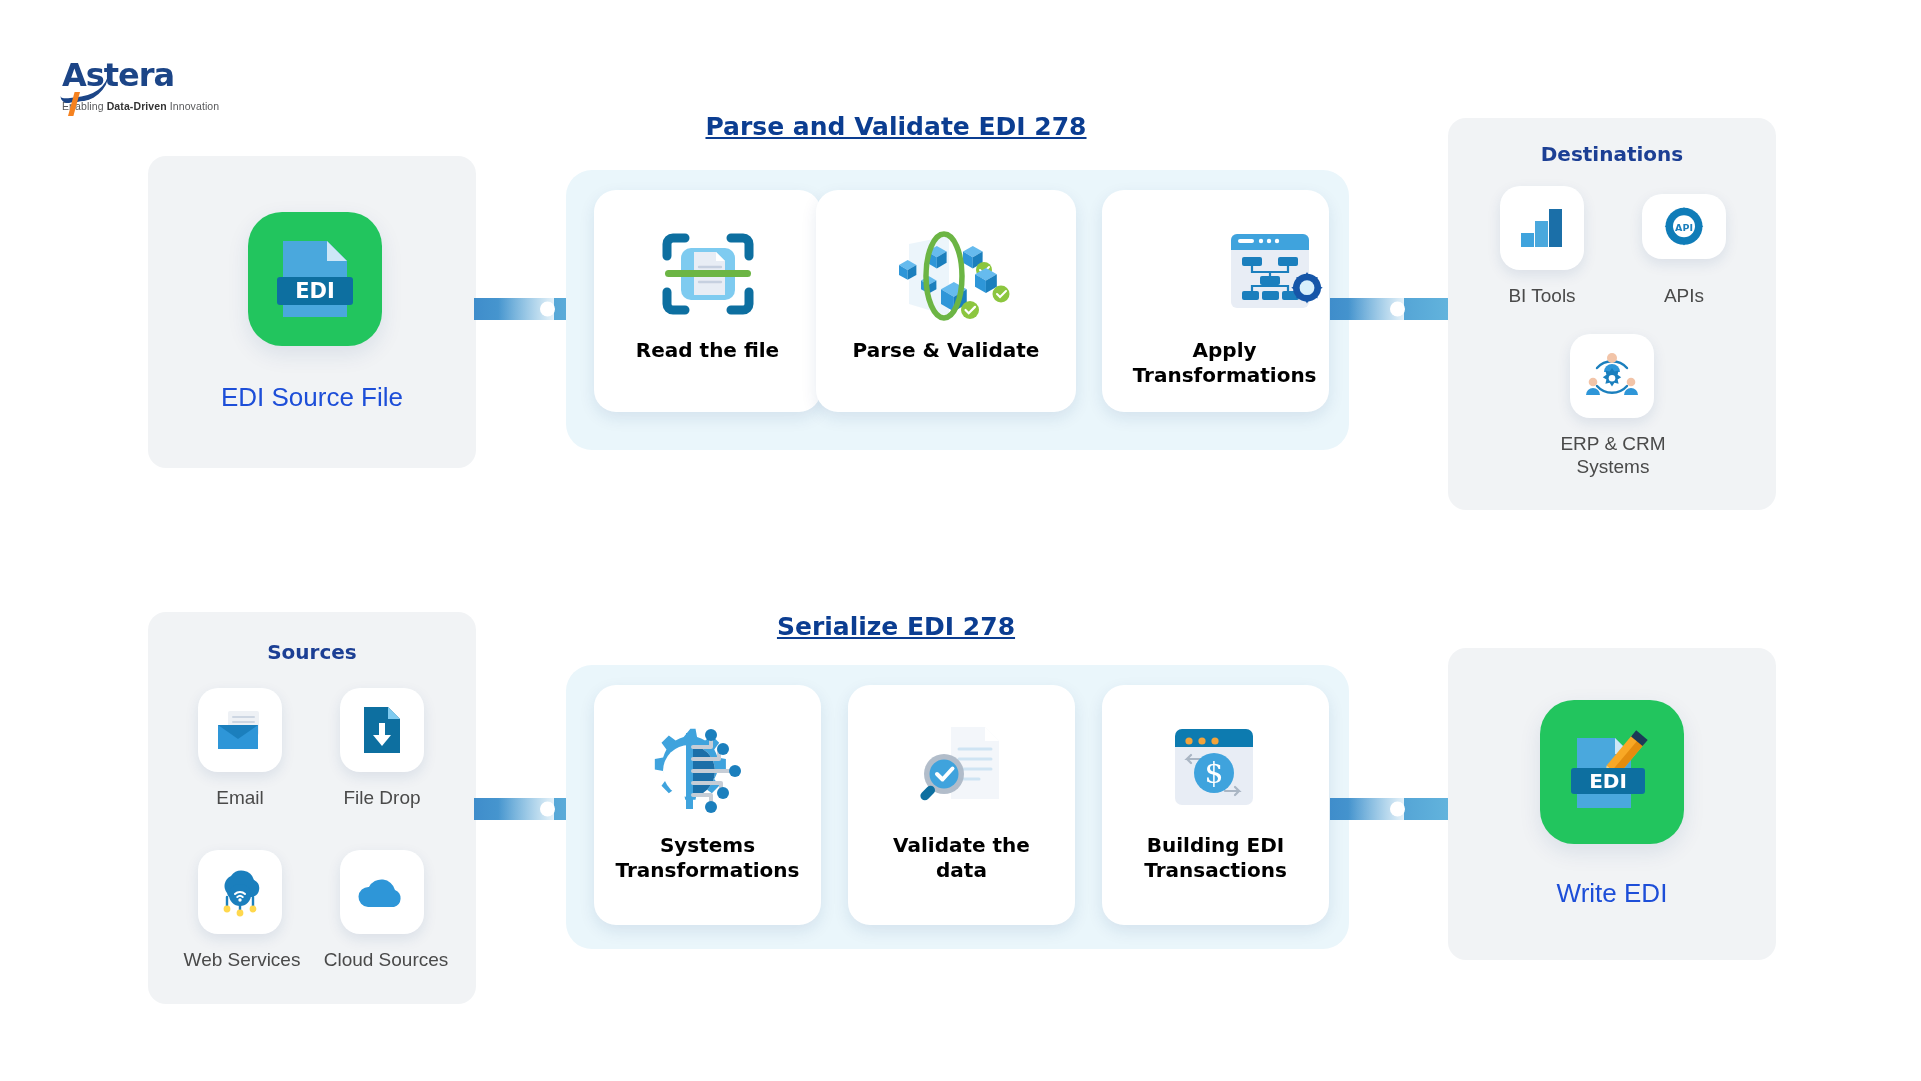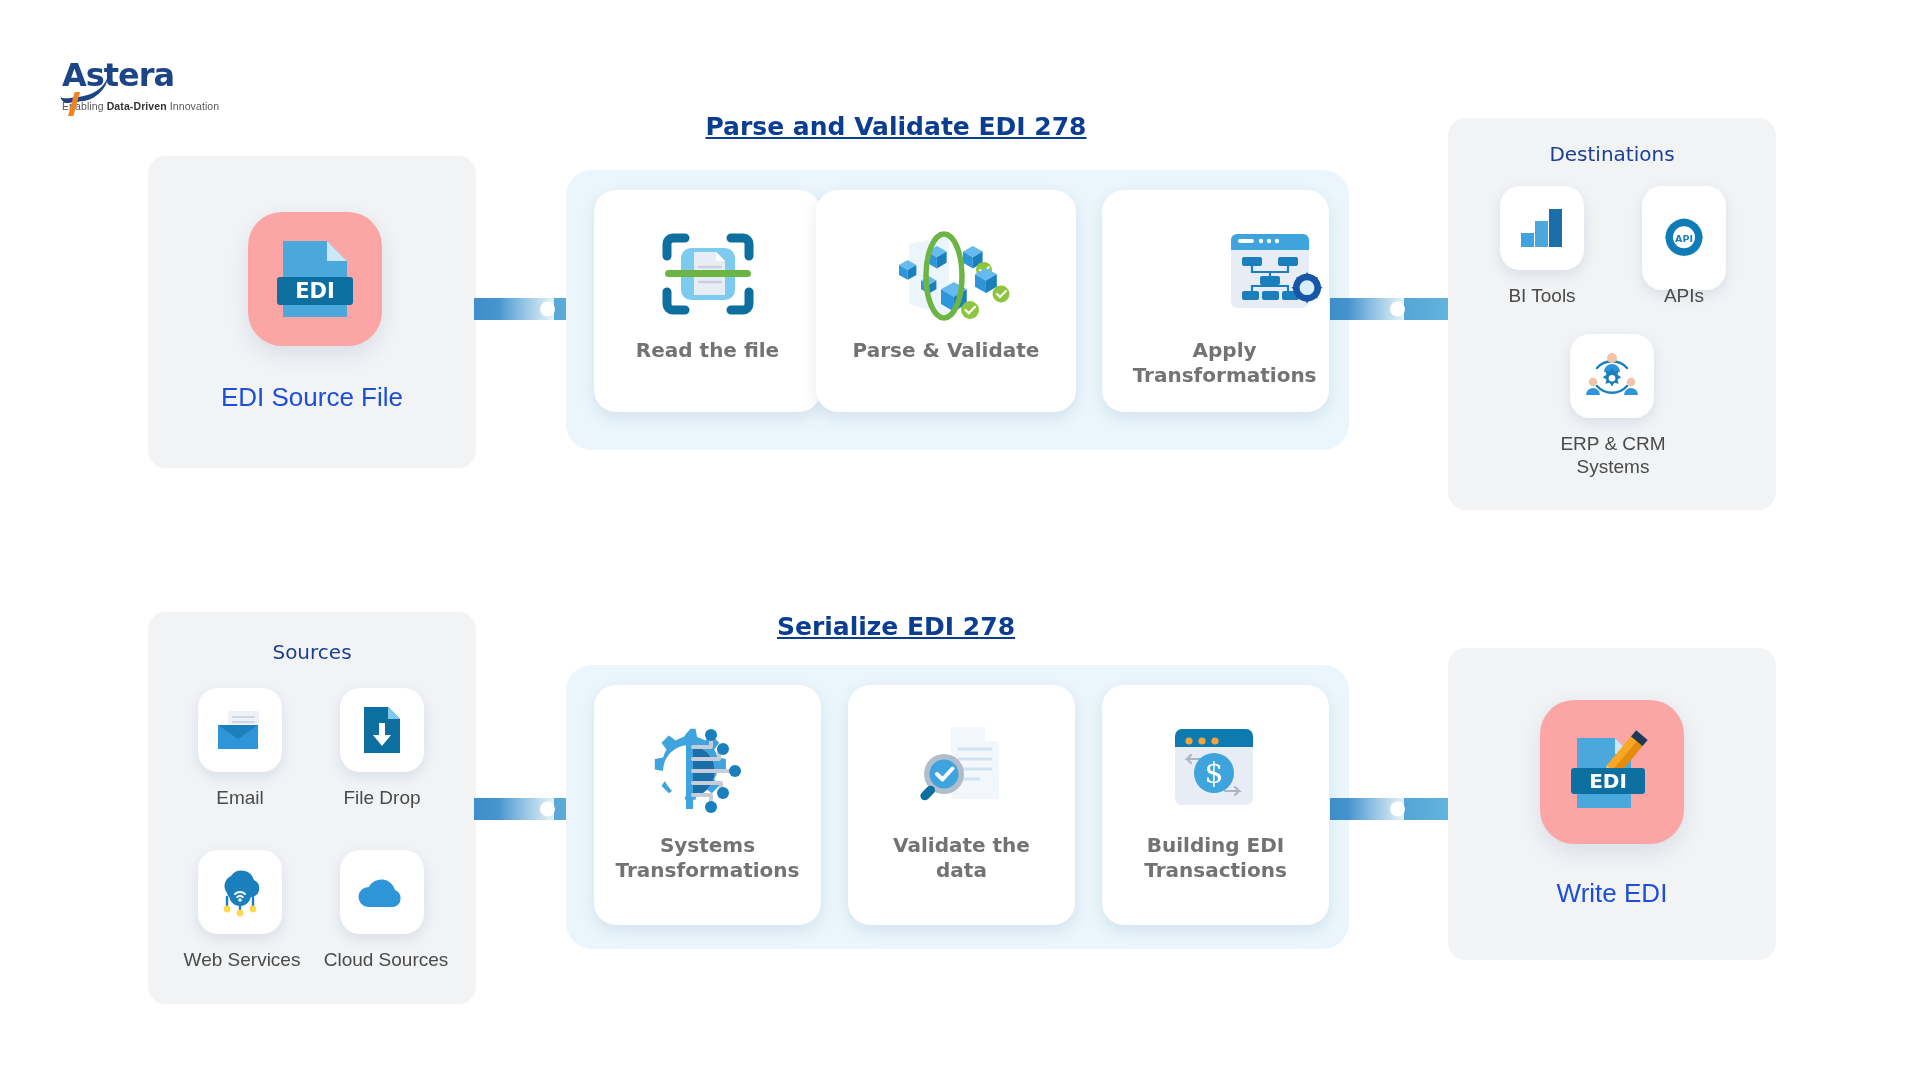--- a/index.html
+++ b/index.html
@@ -32,48 +32,48 @@
     position:absolute;left:6px;top:40px;width:12px;height:24px;
     background:#f58220;
     clip-path:polygon(55% 0,100% 0,45% 100%,0 100%);
   }
 
   
   .side-panel{
     position:absolute;background:#f1f3f5;border-radius:18px;
   }
   .panel-title{
-    text-align:center;font-weight:normal;font-size:20px;color:#1c3f94;
+    text-align:center;font-weight:bold;font-size:20px;color:#1c3f94;
     font-family:"DejaVu Sans", sans-serif;
   }
   .pipeline-band{
     position:absolute;background:#eaf6fb;border-radius:26px;
   }
   .band-title{
     position:absolute;text-align:center;font-weight:bold;font-size:25px;
     color:#0b3d91;font-family:"DejaVu Sans", sans-serif;width:100%;text-decoration:underline;
   }
 
   
   .step-card{
     position:absolute;background:#ffffff;border-radius:22px;
     box-shadow:0 6px 16px rgba(23,60,120,.10);
     display:flex;flex-direction:column;align-items:center;
     justify-content:flex-start;
   }
   .step-icon{margin-top:34px;width:110px;height:100px;position:relative;}
   .step-label{
-    margin-top:14px;font-weight:bold;font-size:20px;color:#737373;
+    margin-top:14px;font-weight:bold;font-size:20px;color:#000000;
     text-align:center;line-height:25px;width:92%;
     font-family:"DejaVu Sans", sans-serif;
   }
 
   
   .big-tile{
-    position:absolute;background:#fca5a5;border-radius:34px;
+    position:absolute;background:#22c55e;border-radius:34px;
     box-shadow:0 8px 22px rgba(23,60,120,.10);
     display:flex;align-items:center;justify-content:center;
   }
   .big-tile-label{
     position:absolute;text-align:center;width:100%;
     font-size:26px;color:#1d4ed8;
   }
 
   
   .mini-tile{
@@ -252,21 +252,21 @@
 
   <div class="mini-tile" style="left:1500px;top:186px;width:84px;height:84px;">
     <svg width="46" height="42" viewBox="0 0 46 42">
       <rect x="2" y="26" width="13" height="14" fill="#3fa3dd"></rect>
       <rect x="16" y="14" width="13" height="26" fill="#4aa8dd"></rect>
       <rect x="30" y="2" width="13" height="38" fill="#1b6fa8"></rect>
     </svg>
   </div>
   <div class="mini-label" style="left:1488px;top:284px;width:108px;">BI Tools</div>
 
-  <div class="mini-tile" style="left:1642px;top:186px;width:84px;height:104px;text-align:right;">
+  <div class="mini-tile" style="left:1642px;top:194px;width:84px;height:65px;text-align:right;">
     <svg width="54" height="54" viewBox="0 0 54 54">
       <path d="M27 1 l4.4 7.5 l8.6 -1.2 l-1.2 8.6 l7.5 4.4 l-7.5 4.4 l1.2 8.6 l-8.6 -1.2 l-4.4 7.5 l-4.4 -7.5 l-8.6 1.2 l1.2 -8.6 l-7.5 -4.4 l7.5 -4.4 l-1.2 -8.6 l8.6 1.2 Z" transform="translate(0,6)" fill="#0f7cb8"></path>
       <circle cx="27" cy="26.3" r="18.5" fill="#0f7cb8"></circle>
       <circle cx="27" cy="26.3" r="11" fill="#ffffff"></circle>
       <text x="27" y="30.5" font-family="DejaVu Sans, sans-serif" font-size="9.5" font-weight="bold" fill="#1b7fbd" text-anchor="middle">API</text>
     </svg>
   </div>
   <div class="mini-label" style="left:1630px;top:284px;width:108px;">APIs</div>
 
   <div class="mini-tile" style="left:1570px;top:334px;width:84px;height:84px;">

